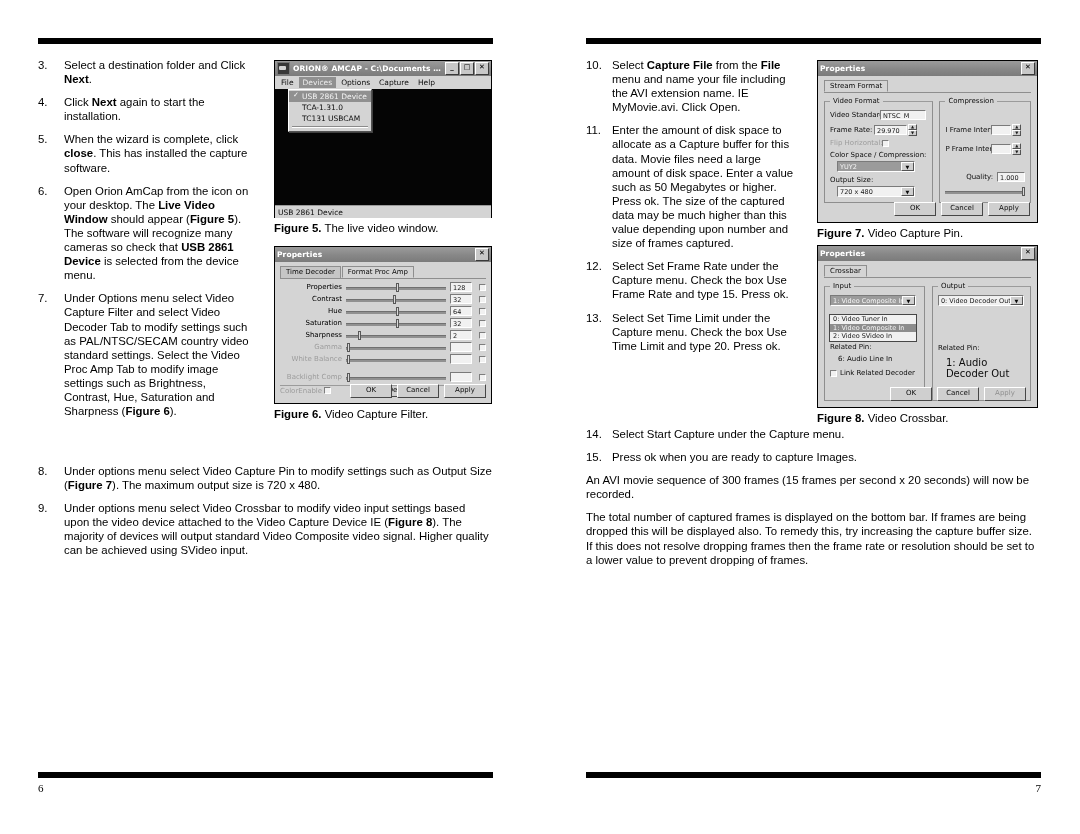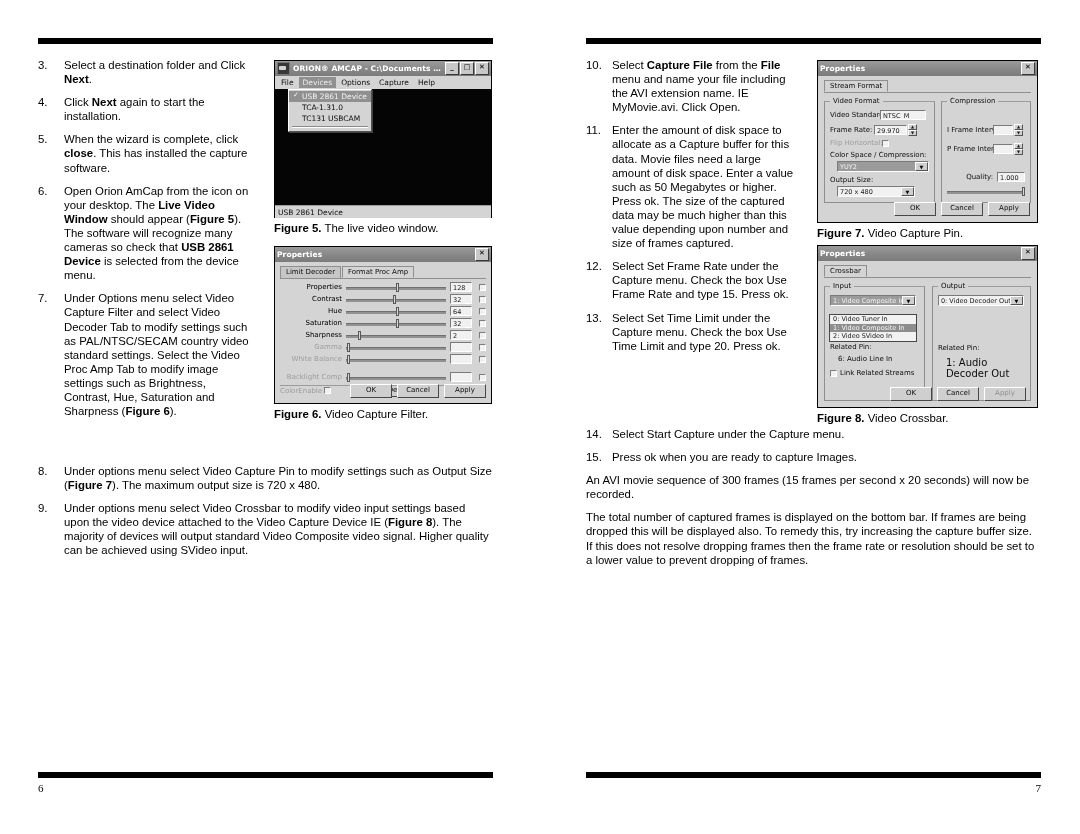--- a/index.html
+++ b/index.html
@@ -487,21 +487,21 @@
     <div class="figbox" style="top:246px; left:236px; width:220px;">
       <div class="win" style="width:218px; height:158px;">
         <div class="titlebar">
           <span class="ttext">Properties</span>
           <span class="winbtns">
             <span class="winbtn">✕</span>
           </span>
         </div>
         <div class="dlg-body" style="padding:4px 5px;">
           <div class="tabstrip">
-            <span class="tab">Limit Decoder</span>
+            <span class="tab">Time Decoder</span>
             <span class="tab active">Format Proc Amp</span>
           </div>
           <div id="fig6-sliders">
               <div class="fld" style="margin-bottom: 2px;">
                 <span class="lab" style="width: 62px;">Properties</span>
                 <span class="slider" style="margin-right: 4px;">
                   <span class="track"></span>
                   <span class="thumb" style="left: 50%;"></span>
                 </span>
                 <span class="inp" style="width: 22px;">128</span>
@@ -663,21 +663,21 @@
                 <span class="spin">
                     <i>▲</i>
                     <i>▼</i>
                   </span>
               </div>
               <div class="fld">
                 <span class="lab dim" style="width:48px;">Flip Horizontal:</span>
                 <span class="chkbox"></span>
               </div>
               <div style="font-size:7px; margin-bottom:2px;">Color Space / Compression:</div>
-              <div class="combo hl" style="width:92px; margin:0 0 4px 7px;">
+              <div class="combo hl" style="width:78px; margin:0 0 4px 7px;">
                 <span class="cval">YUY2</span>
                 <span class="carrow">▼</span>
               </div>
               <div style="font-size:7px; margin-bottom:2px;">Output Size:</div>
               <div class="combo" style="width:78px; margin-left:7px;">
                 <span class="cval">720 x 480</span>
                 <span class="carrow">▼</span>
               </div>
             </div>
 
@@ -741,21 +741,21 @@
               <span class="glegend">Input</span>
               <div class="combo hl" style="width:86px;">
                 <span class="cval">1: Video Composite In</span>
                 <span class="carrow">▼</span>
               </div>
               <div style="font-size:6.5px; margin-top:22px; padding-left:2px;" class="dim">1: Video Composite In</div>
               <div style="font-size:7px; margin-top:7px;">Related Pin:</div>
               <div style="font-size:7px; margin-top:4px; padding-left:8px;">6: Audio Line In</div>
               <div style="display:flex; align-items:center; gap:3px; margin-top:6px;">
                 <span class="chkbox"></span>
-                <span style="font-size:7px;">Link Related Streams</span>
+                <span style="font-size:7px;">Link Related Decoder</span>
               </div>
               <div class="listpop" style="top:27px; left:4px; width:86px;">
                 <div class="li">0: Video Tuner In</div>
                 <div class="li sel">1: Video Composite In</div>
                 <div class="li">2: Video SVideo In</div>
               </div>
             </div>
 
             <div class="group" style="width:94px; height:100px;">
               <span class="glegend">Output</span>

